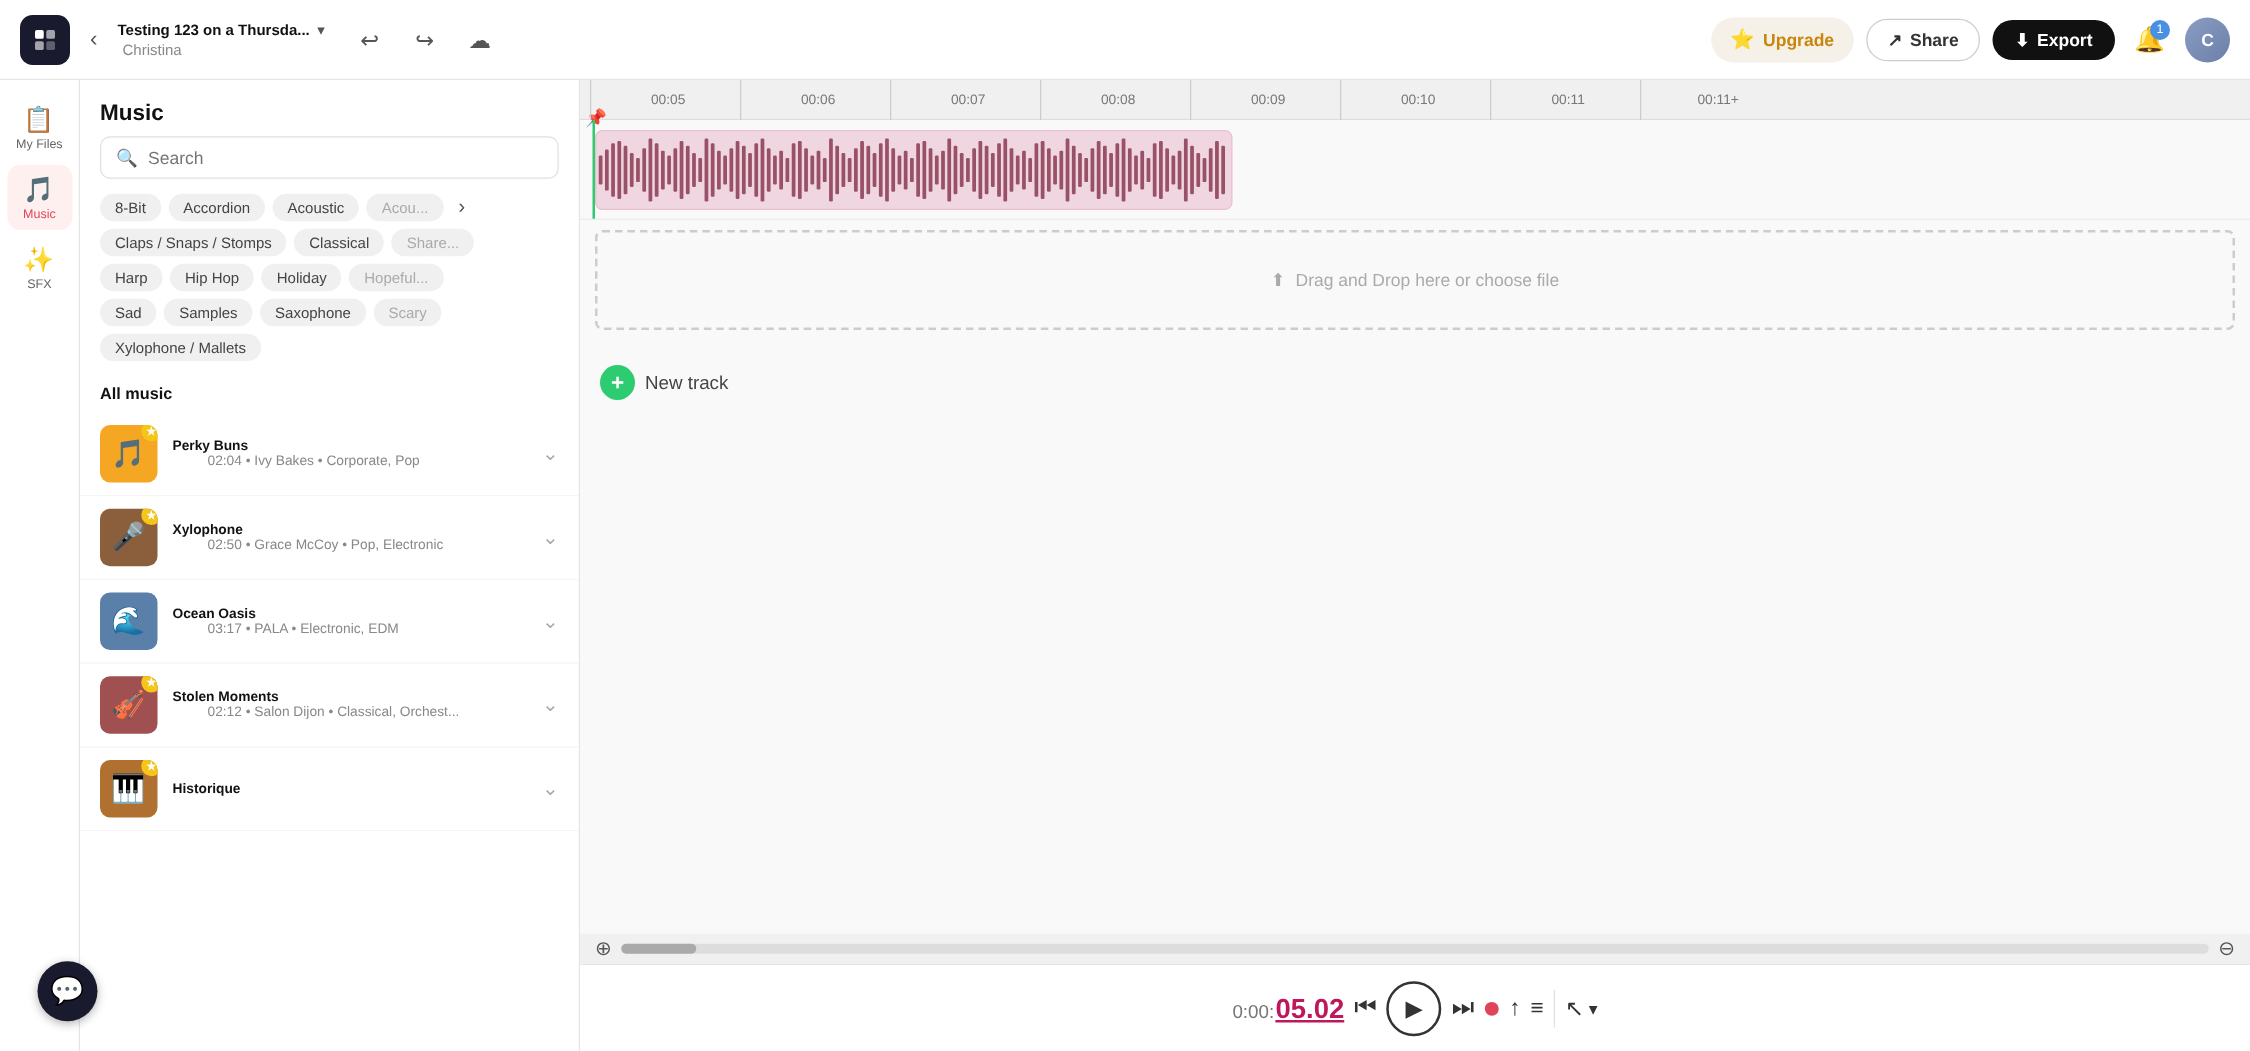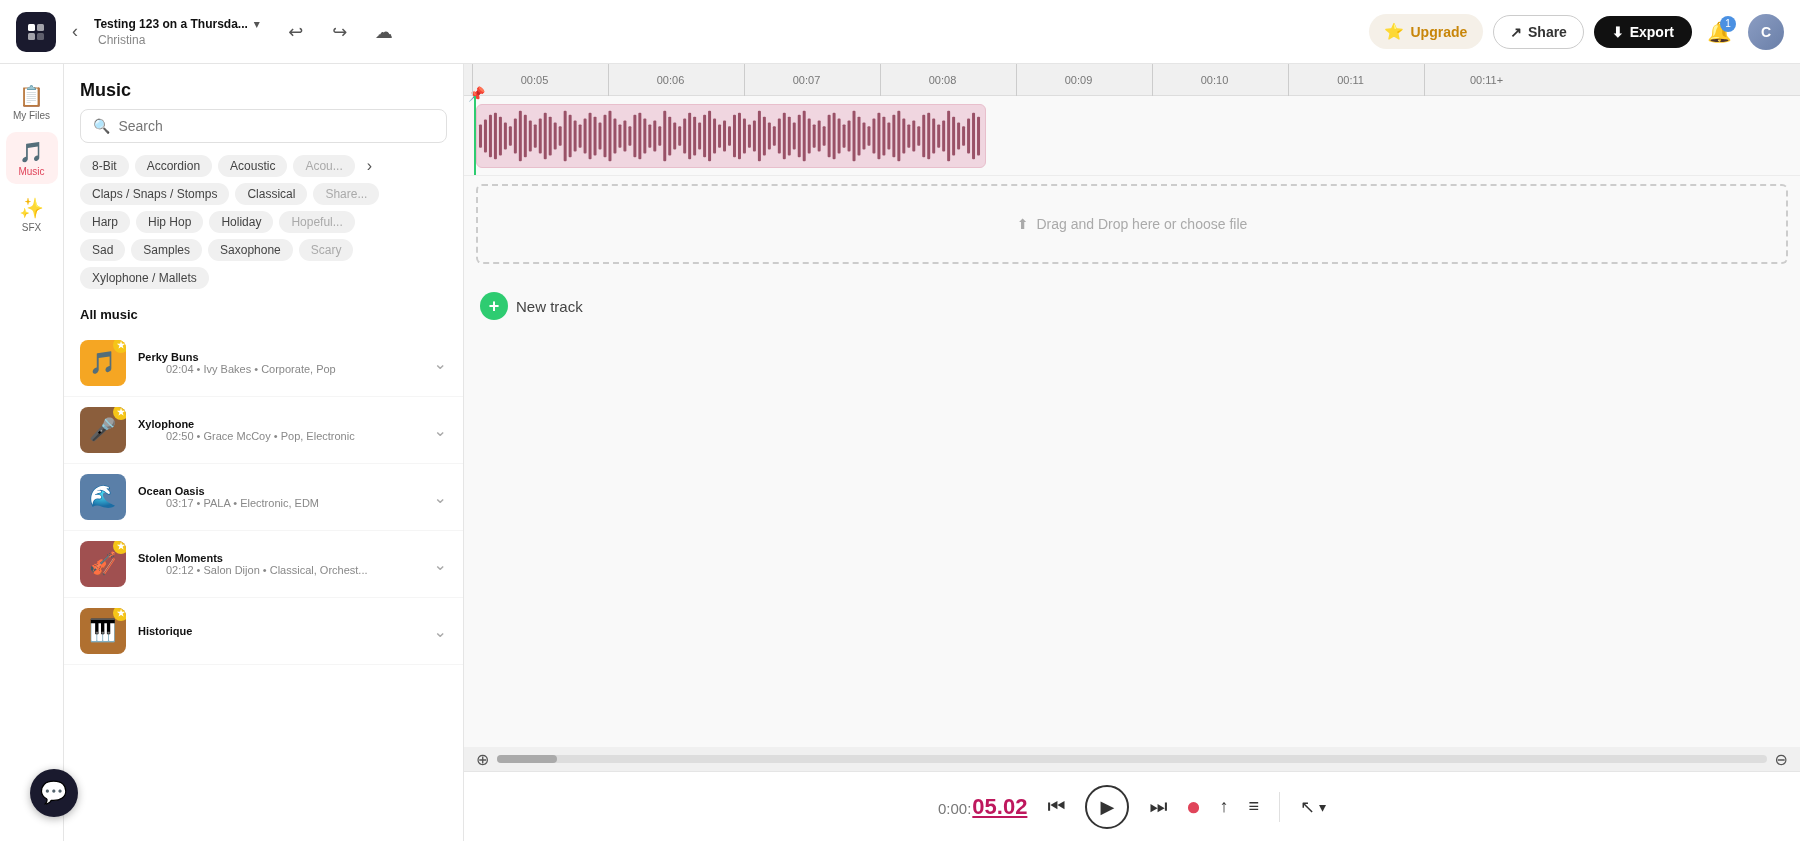--- a/index.html
+++ b/index.html
@@ -169,21 +169,21 @@
     .ruler {
       height: 32px;
       background: #f0f0f0;
       display: flex;
       align-items: center;
       border-bottom: 1px solid #ddd;
       position: sticky;
       top: 0;
       z-index: 10;
     }
-    .ruler-marks { display: flex; flex: 1; position: relative; gap: 16px; }
+    .ruler-marks { display: flex; flex: 1; position: relative; }
     .ruler-mark {
       display: flex; align-items: center; justify-content: center;
       font-size: 11px; color: #777; border-left: 1px solid #ccc;
       height: 32px; padding-left: 4px; min-width: 120px;
     }
 
     .waveform-area {
       position: relative;
       background: #f9f9f9;
     }
@@ -240,21 +240,21 @@
     }
 
     
     .playback-bar {
       height: 70px;
       background: #fff;
       border-top: 1px solid #e5e5e5;
       display: flex;
       align-items: center;
       justify-content: center;
-      gap: 20px;
+      gap: 8px;
       flex-shrink: 0;
     }
     .time-display { font-size: 15px; color: #777; font-variant-numeric: tabular-nums; }
     .time-bold { font-weight: 700; color: #be185d; font-size: 22px; text-decoration: underline; }
     .play-ctrl-btn { background: none; border: none; cursor: pointer; color: #333; font-size: 20px; display: flex; align-items: center; }
     .play-btn-main {
       width: 44px; height: 44px; border-radius: 50%;
       background: #fff; border: 2px solid #333;
       display: flex; align-items: center; justify-content: center;
       cursor: pointer; font-size: 18px; color: #333;

